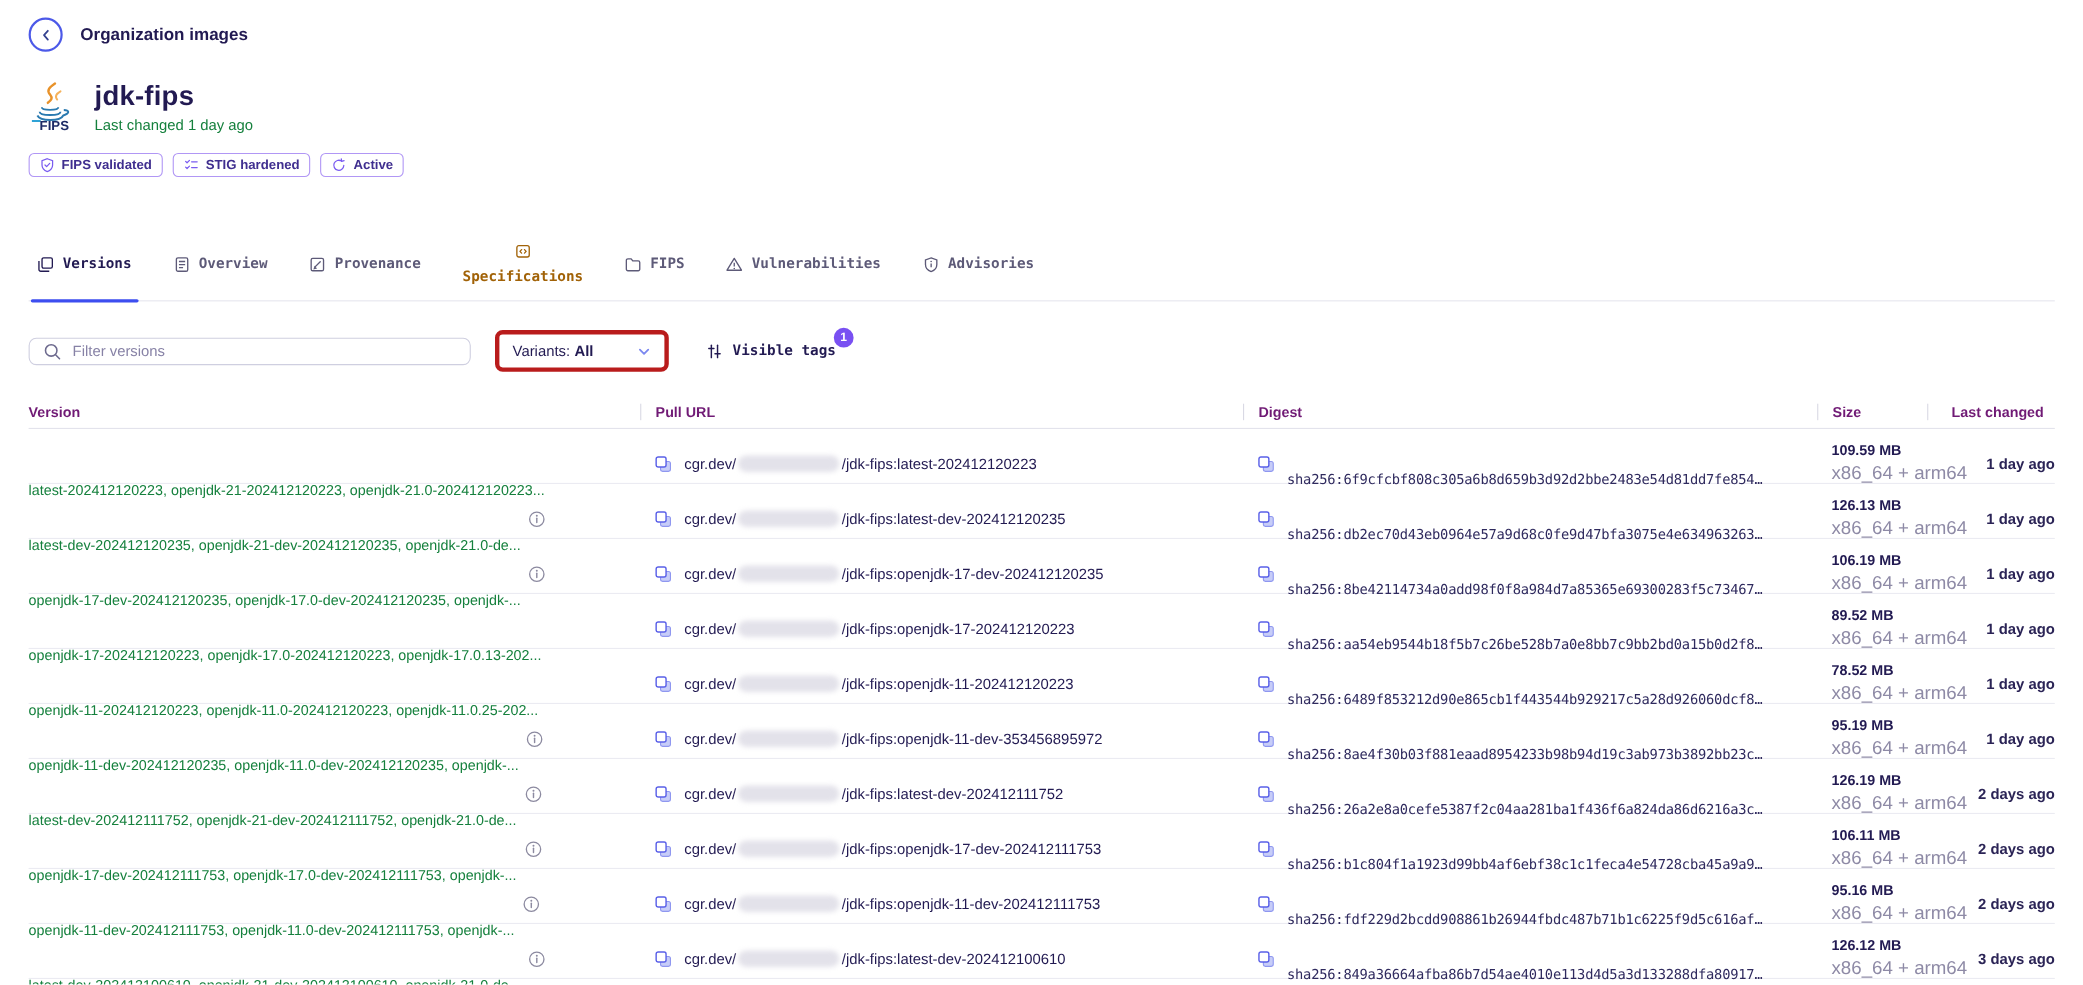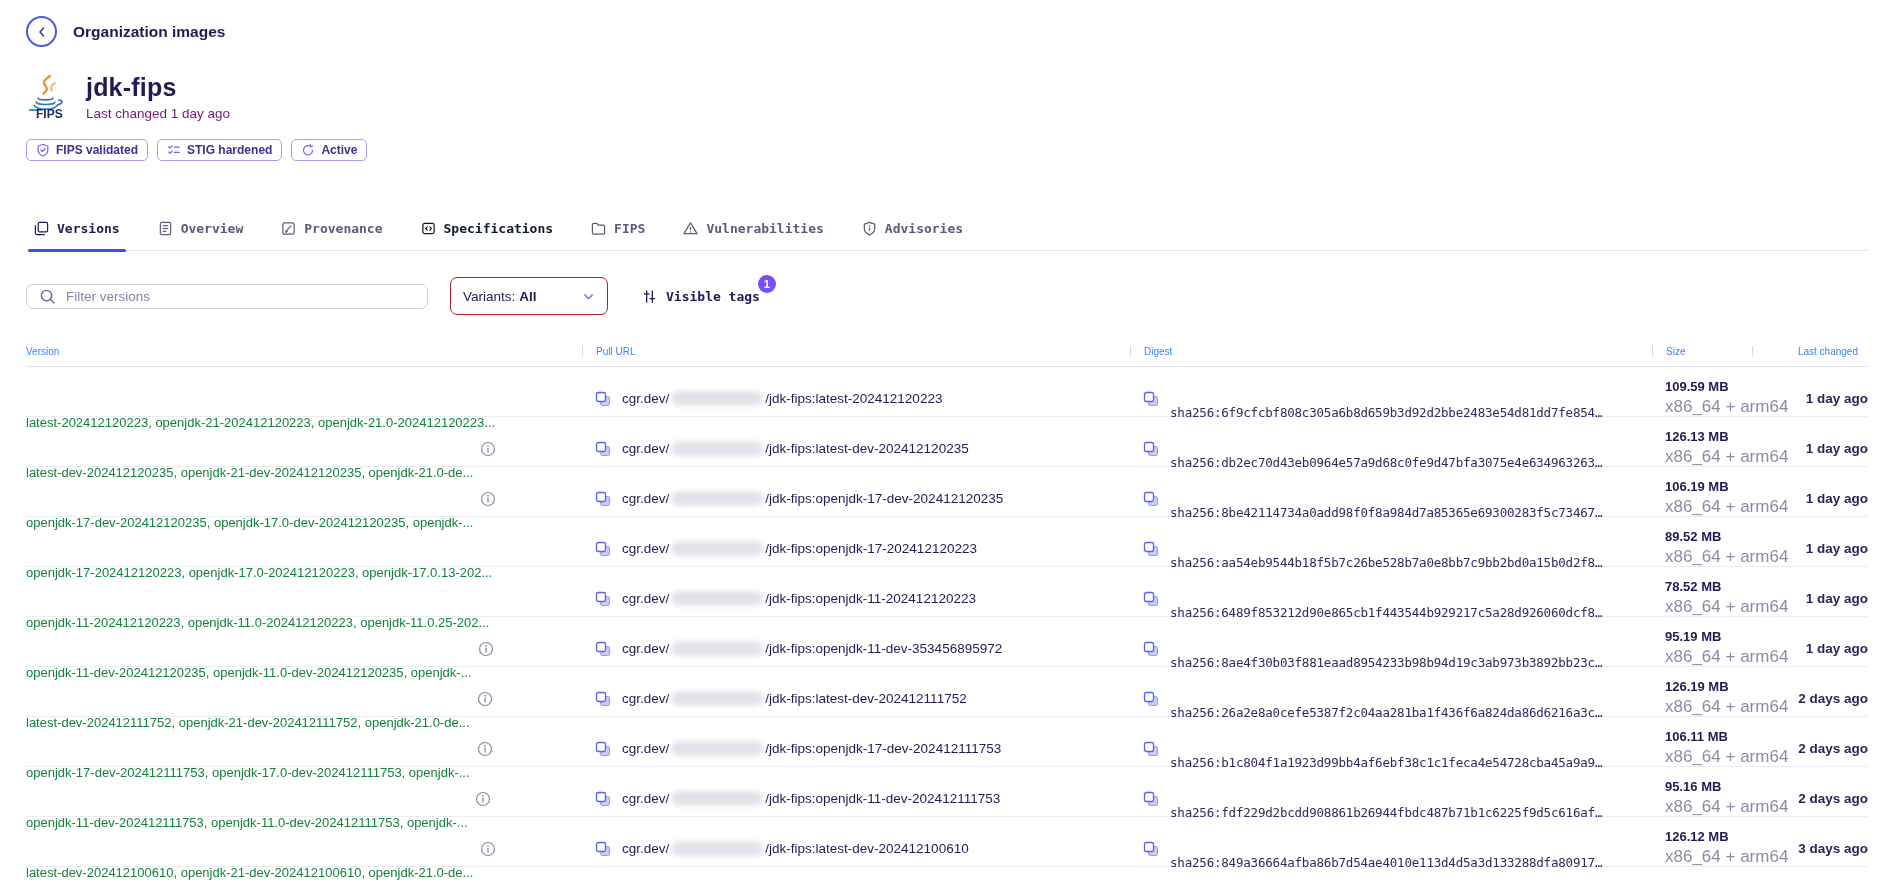--- a/index.html
+++ b/index.html
@@ -16,21 +16,21 @@
   .back-btn {
     width:31px; height:31px; border:2px solid #4c59e8; border-radius:50%;
     background:#fff; display:flex; align-items:center; justify-content:center; cursor:pointer;
   }
   .back-title { font-size:15.5px; font-weight:800; color:#221a52; }
 
   
   .title-row { display:flex; align-items:center; gap:16px; margin-bottom:18px; }
   .logo { width:44px; height:46px; flex-shrink:0; }
   .title-name { font-size:25px; font-weight:600; color:#221a52; letter-spacing:.2px; }
-  .title-sub { font-size:13.5px; color:#701a75; margin-top:4px; }
+  .title-sub { font-size:13.5px; color:#15803d; margin-top:4px; }
 
   
   .badges { display:flex; gap:9px; margin-bottom:54px; }
   .badge {
     display:inline-flex; align-items:center; gap:6px;
     border:1px solid #b197f5; border-radius:5px; padding:3px 9px;
     font-size:12px; font-weight:700; color:#3f2e8f; background:#fff;
   }
   .badge svg { display:block; }
 
@@ -40,35 +40,35 @@
     display:flex; align-items:center; gap:8px; background:none; border:none;
     font-family:"DejaVu Sans Mono", monospace; font-size:13px; font-weight:700;
     color:#5d5a78; padding:6px 2px 14px; cursor:pointer; position:relative;
   }
   .tab svg { display:block; }
   .tab.active { color:#221a52; }
   .tab.active::after {
     content:""; position:absolute; left:-4px; right:-4px; bottom:-2px;
     height:3px; background:#3d4ef0; border-radius:3px;
   }
-  .tab.spec-highlight { color:#0f172a; }
+  .tab.spec-highlight { color:#a16207;flex-direction:column; }
 
   
   .toolbar { display:flex; align-items:center; margin-top:26px; height:38px; }
   .search-box {
     width:402px; height:25px; border:1px solid #cfcfe0; border-radius:7px;
     display:flex; align-items:center; gap:10px; padding:0 12px; background:#fff;
   }
   .search-box input {
     border:none; outline:none; flex:1; font-family:"Liberation Sans",sans-serif;
     font-size:13.5px; color:#221a52; background:transparent;
   }
   .search-box input::placeholder { color:#8782a6; }
   .variants-box {
-    margin-left:22px; width:158px; height:38px; border:1px solid #b91c1c; border-radius:7px;
+    margin-left:22px; width:158px; height:38px; border:4px solid #b91c1c; border-radius:7px;
     display:flex; align-items:center; justify-content:space-between; padding:0 12px;
     cursor:pointer; background:#fff; font-size:13.5px;
   }
   .variants-label { color:#221a52; }
   .variants-value { font-weight:700; color:#221a52; margin-left:4px; }
   .visible-tags-btn {
     margin-left:34px; position:relative; display:flex; align-items:center; gap:9px;
     background:none; border:none; cursor:pointer;
     font-family:"DejaVu Sans Mono", monospace; font-size:13px; font-weight:700; color:#221a52;
   }
@@ -78,21 +78,21 @@
     font-size:11px; font-weight:700; display:flex; align-items:center; justify-content:center;
   }
 
   
   .vtable { margin-top:22px; }
   .thead, .trow {
     display:grid; grid-template-columns:556px 548px 522px 100px 1fr;
     align-items:center;
   }
   .thead { height:30px; border-bottom:1px solid #e3e3ec; }
-  .hcell { font-size:10px; font-weight:400; color:#3b82f6; padding-right:10px; }
+  .hcell { font-size:13px; font-weight:700; color:#701a75; padding-right:10px; }
   .hcell + .hcell { border-left:1px solid #d9d9e4; padding-left:13px; }
   .hcell.right { text-align:right; border-left:1px solid #d9d9e4; }
 
   .trow { height:50px; border-bottom:1px solid #ebebf2; }
   .cell { min-width:0; }
   .version-cell { display:flex; align-items:center; padding-right:18px; }
   .version-link {
     font-size:13px; color:#15803d; text-decoration:none;
     white-space:nowrap; overflow:hidden; display:block;margin-top:48px;
   }

